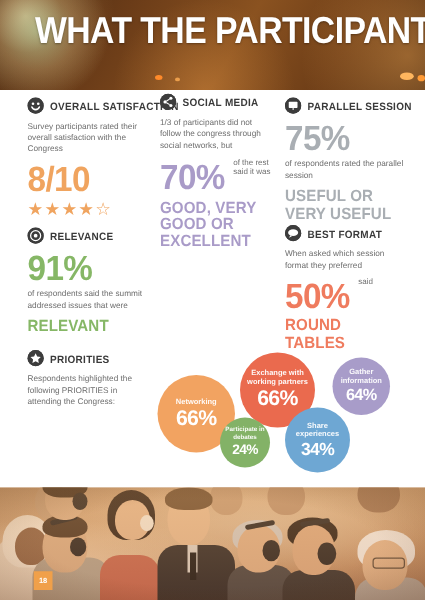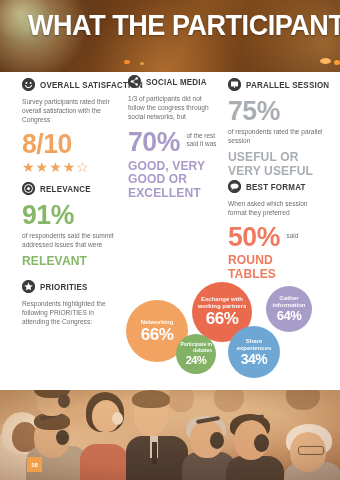--- a/index.html
+++ b/index.html
@@ -57,21 +57,21 @@
   .body-txt{font-size:6.6px;line-height:9.2px;color:#6e6e6e;margin:0 0 5px 0;}
   .bignum{
     font-weight:bold;font-size:28px;line-height:28px;letter-spacing:-0.5px;margin:1px 0 2px 0;
     transform:scaleX(.95);transform-origin:left center;
   }
   .kicker{
     font-weight:bold;font-size:13px;line-height:13.5px;letter-spacing:.1px;text-transform:uppercase;
     transform:scaleX(.93);transform-origin:left center;
   }
   .sublabel{font-size:6.4px;line-height:7.6px;color:#6e6e6e;}
-  .inline-row{display:flex;align-items:center;gap:4px;}
+  .inline-row{display:flex;align-items:flex-start;gap:4px;}
   .inline-row .bignum{margin-bottom:0;}
   .thematic{font-weight:bold;font-size:8px;letter-spacing:.2px;color:#3a3a3a;text-transform:uppercase;margin-top:3px;
     transform:scaleX(.95);transform-origin:left center;}
 
   .orange{color:#f0a45f;}
   .green{color:#86b766;}
   .purple{color:#a99bc8;}
   .gray{color:#a9aeb3;}
   .coral{color:#ef7b5e;}
   .blue{color:#6fa8d6;}
@@ -84,21 +84,21 @@
        color:#fff;text-align:center;}
   .bub .lab{font-size:6px;line-height:7px;font-weight:bold;opacity:.95;padding:0 4px;}
   .bub .val{font-weight:bold;letter-spacing:-0.5px;}
 
   .b-net{left:2px;top:22px;width:62px;height:62px;background:#f2a361;}
   .b-net .val{font-size:17px;line-height:18px;}
   .b-exc{left:68px;top:4px;width:60px;height:60px;background:#ea6a4e;}
   .b-exc .val{font-size:17px;line-height:18px;}
   .b-gat{left:142px;top:8px;width:46px;height:46px;background:#a89cc9;}
   .b-gat .val{font-size:13px;line-height:14px;}
-  .b-par{left:52px;top:56px;width:40px;height:40px;background:#83b267;text-align:right;}
+  .b-par{left:52px;top:56px;width:40px;height:40px;background:#83b267;}
   .b-par .val{font-size:11px;line-height:12px;}
   .b-par .lab{font-size:5px;line-height:5.6px;}
   .b-sha{left:104px;top:48px;width:52px;height:52px;background:#6ea7d3;}
   .b-sha .val{font-size:14px;line-height:15px;}
 
   
   .photo{position:absolute;left:0;top:390px;width:340px;height:90px;overflow:hidden;background:#caa07a;}
   .photo .base{position:absolute;inset:0;
     background:
       radial-gradient(ellipse at 12% 72%, #e8c9a6 0%, rgba(0,0,0,0) 42%),

